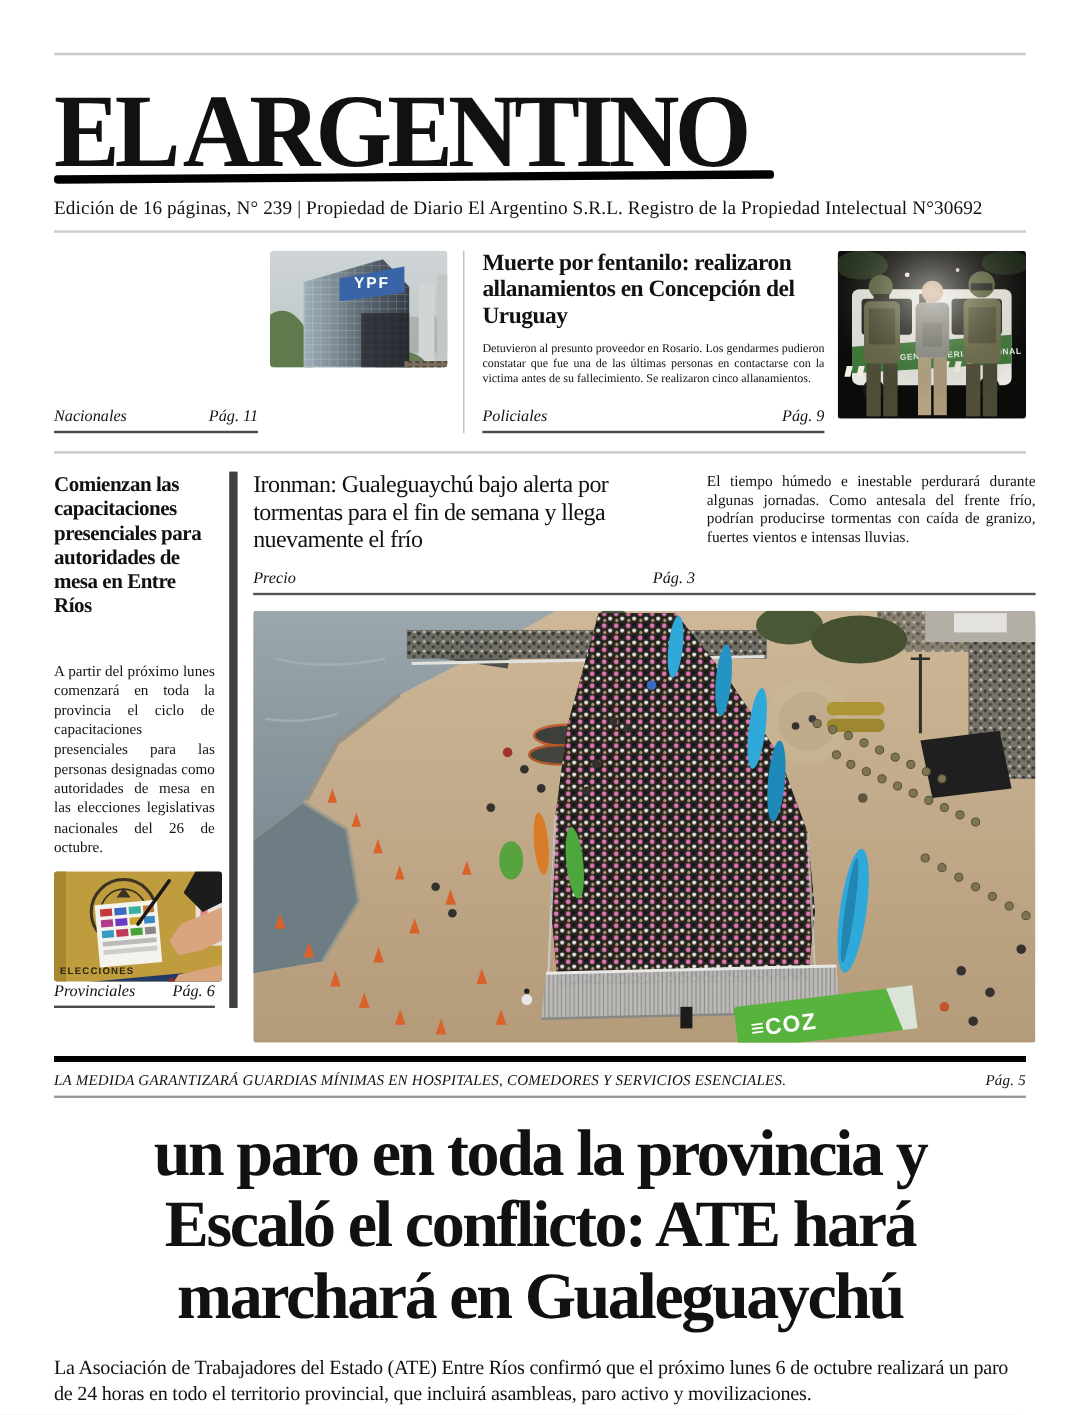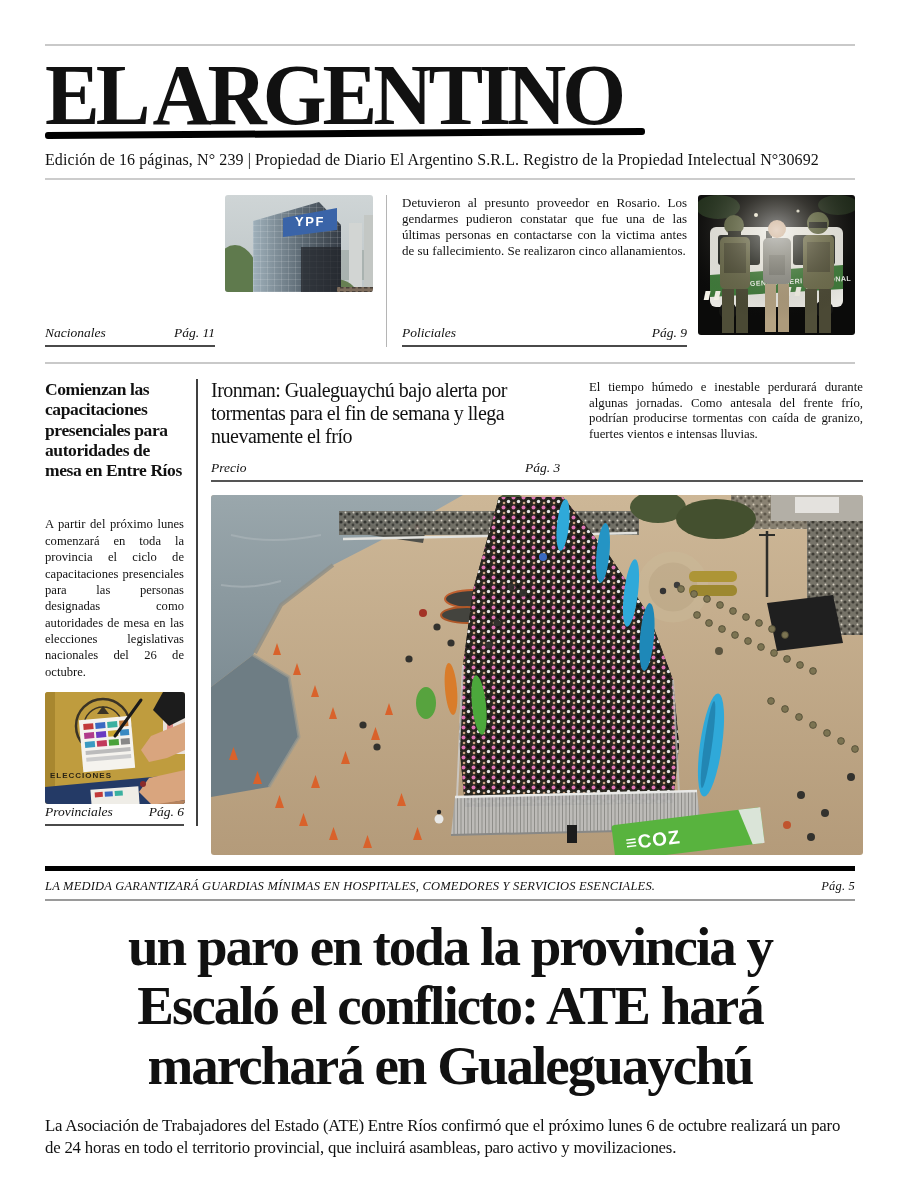--- a/index.html
+++ b/index.html
@@ -6,21 +6,21 @@
   html,body { background:#f2f2f2; }
   .page {
     width:900px; height:1179px; background:#ffffff; margin:0 auto;
     font-family:"Liberation Serif", serif; color:#111;
     position:relative; padding:0 45px; overflow:hidden;
   }
   .top-hairline { border-top:2px solid #c9c9c9; margin-top:44px; }
   .rule-thin { border-top:2px solid #cccccc; }
 
   
-  .masthead { display:flex; justify-content:space-between; align-items:flex-start; }
+  .masthead { display:flex; justify-content:space-between; align-items:flex-start; padding-top:14px; }
   .logo-wrap { padding-top:6px; }
   .logo {
     font-family:"Liberation Serif", serif; font-weight:bold; white-space:nowrap;
     font-size:82px; letter-spacing:-4px; line-height:1.0; transform:scaleY(1.06); transform-origin:left top;
   }
   .logo .logo-el { margin-right:6px; }
   .logo-underline { height:7px; background:#000; width:600px; margin-top:-4px; border-radius:3px; transform:rotate(-0.4deg); }
   .mast-info { width:172px; font-size:13.5px; line-height:1.22; padding-top:14px; }
   .mast-info .b { font-weight:bold; }
   .mast-info .gap { height:10px; }
@@ -33,38 +33,38 @@
   .kicker { margin-top:auto; display:flex; justify-content:space-between; font-style:italic; font-size:13.5px;
             border-bottom:2px solid #4a4a4a; padding-bottom:4px; }
   .tcol1 { width:170px; display:flex; flex-direction:column; }
   .tcol1 .col-head { font-size:19px; }
   .photo { border-radius:3px; overflow:hidden; position:relative; }
   .photo svg { display:block; }
   .tphoto1 { width:148px; height:97px; margin-left:10px; }
   .tdivider { border-left:1px solid #b5b5b5; margin-left:13px; }
   .tcol3 { flex:1; padding-left:15px; display:flex; flex-direction:column; }
   .tcol3 .col-head { font-size:19.5px; }
-  .tcol3 .body { font-size:13px; line-height:1.22; text-align:justify; }
+  .tcol3 .body { font-size:10px; line-height:1.22; text-align:justify; margin-top:11px; }
   .tphoto2 { width:157px; height:140px; margin-left:11px; }
 
   .section-rule { border-top:2px solid #c9c9c9; margin-top:15px; }
 
   
   .mid-row { display:flex; margin-top:15px; }
-  .mid-left { width:153px; padding-right:12px; border-right:2px solid #404040; display:flex; flex-direction:column; height:447px; }
+  .mid-left { width:153px; padding-right:12px; border-right:7px solid #404040; display:flex; flex-direction:column; height:447px; }
   .mid-left .col-head { font-size:17.5px; line-height:1.16; }
   .mid-left .body { font-size:12.6px; line-height:1.3; text-align:justify; margin-top:36px; }
   .mid-photo { width:140px; height:150px; margin-top:12px; }
   .mid-main { flex:1; padding-left:13px; }
   .iron-head-row { display:flex; }
   .iron-headline { width:362px; font-weight:normal; font-size:20px; line-height:1.15; letter-spacing:-0.5px; }
   .iron-body { flex:1; padding-left:16px; font-size:12.8px; line-height:1.22; text-align:justify; padding-top:1px; }
   .iron-kicker { position:relative; font-style:italic; font-size:13.5px; margin-top:12px;
                  border-bottom:2px solid #555; padding-bottom:4px; }
-  .iron-kicker .pg { position:absolute; left:314px; top:0; }
+  .iron-kicker .pg { position:absolute; left:333px; top:0; }
   .iron-photo { margin-top:13px; width:652px; height:360px; }
 
   
   .thick-rule { height:5px; background:#000; margin-top:11px; }
   .strip { display:flex; justify-content:space-between; font-style:italic; font-size:12.5px;
            padding:8px 0 5px; border-bottom:2px solid #9a9a9a; letter-spacing:0.2px; }
   .giant { text-align:center; font-weight:bold; font-size:55px; letter-spacing:-2px; line-height:1.08; margin-top:16px; }
   .deck { font-size:16.8px; line-height:1.32; margin-top:20px; letter-spacing:-0.2px; }
 </style>
 </head>
@@ -125,20 +125,21 @@
         <rect x="76" y="52" width="40" height="81" fill="#23262b" opacity="0.75"></rect>
         <rect x="112" y="92" width="36" height="41" fill="#7d6c5c"></rect>
         <rect x="112" y="92" width="36" height="41" fill="url(#win)"></rect>
         <ellipse cx="60" cy="131" rx="40" ry="7" fill="#4c663e"></ellipse>
       </svg>
     </div>
 
     <div class="tdivider"></div>
 
     <div class="tcol3">
+      <div class="col-head">Muerte por fentanilo: realizaron allanamientos en Concepción del Uruguay</div>
       <div class="body">Detuvieron al presunto proveedor en Rosario. Los gendarmes pudieron constatar que fue una de las últimas personas en contactarse con la victima antes de su fallecimiento. Se realizaron cinco allanamientos.</div>
       <div class="kicker">
         <span>Policiales</span>
         <span>Pág. 9</span>
       </div>
     </div>
 
     <div class="photo tphoto2">
       <svg width="157" height="140" viewBox="0 0 157 140">
         <defs>

